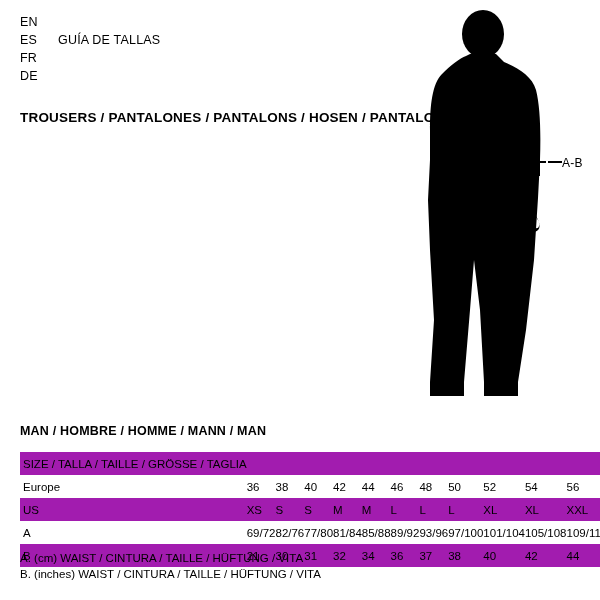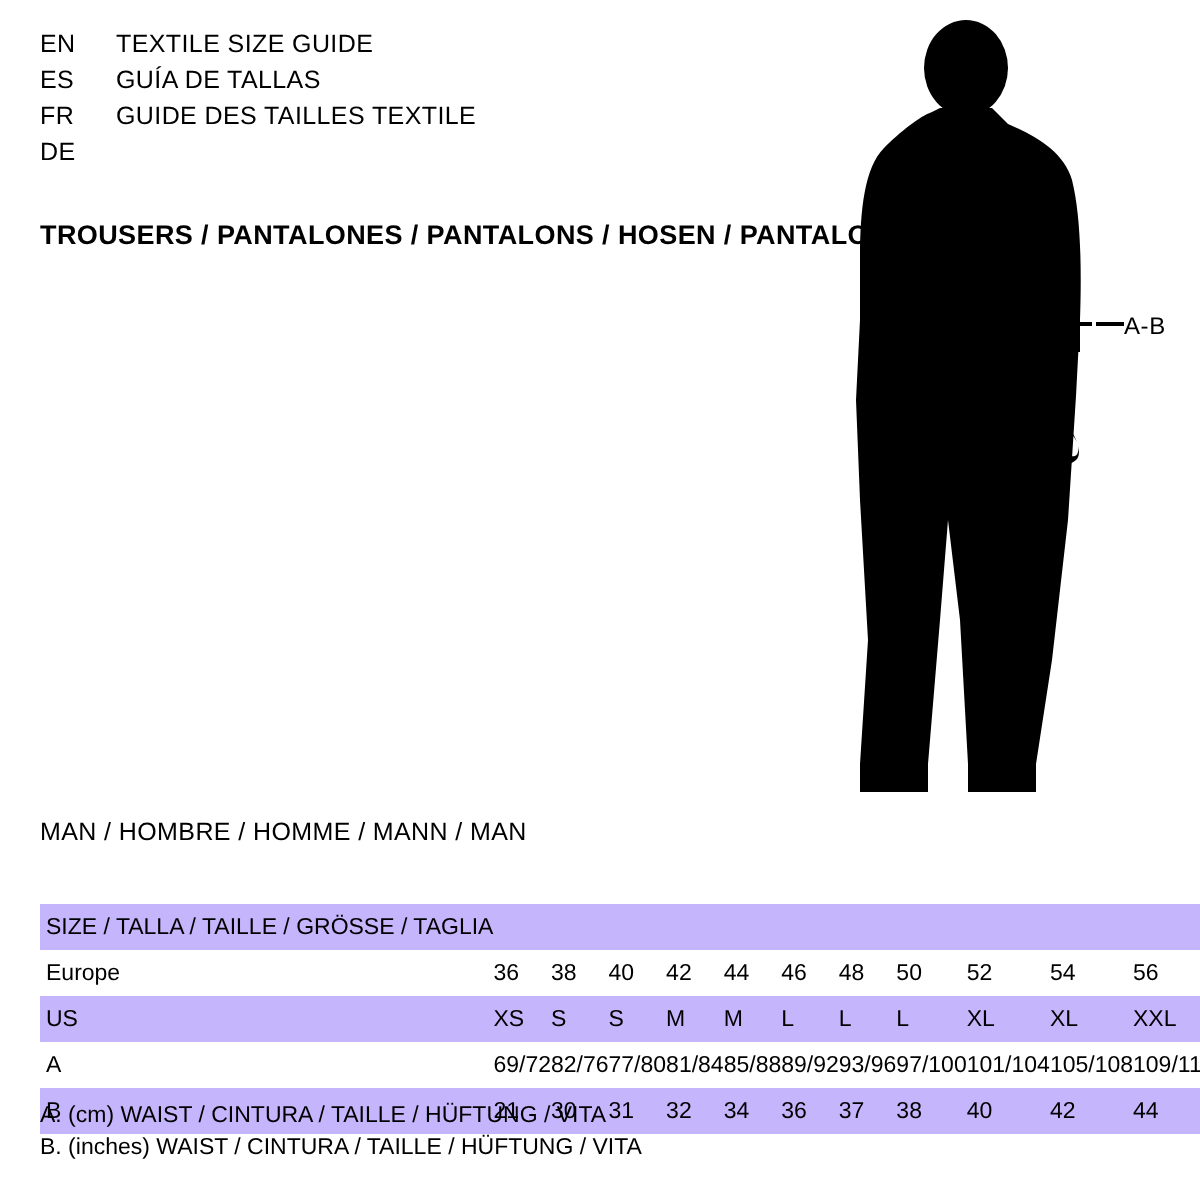--- a/index.html
+++ b/index.html
@@ -69,41 +69,41 @@
     left: 562px;
     top: 156px;
     font-size: 12px;
     letter-spacing: 0.3px;
   }
 
   
   .table-title {
     position: absolute;
     left: 20px;
-    top: 409px;
+    top: 424px;
     font-size: 12.5px;
-    font-weight: normal;
+    font-weight: bold;
     letter-spacing: 0.2px;
   }
   table.size-table {
     position: absolute;
     left: 20px;
     top: 452px;
     width: 560px;
     border-collapse: collapse;
     font-size: 11.5px;
   }
   table.size-table td {
     padding: 3px 0 3px 0;
     height: 17px;
     vertical-align: middle;
     white-space: nowrap;
   }
   table.size-table tr.shaded td {
-    background: #c4b5fd;
+    background: #a21caf;
   }
   td.label-col {
     width: 88px;
     padding-left: 3px !important;
   }
   td.val {
     width: 43px;
     text-align: left;
     margin-top: 12px;
   }
@@ -120,29 +120,27 @@
   }
 </style>
 </head>
 <body>
 
 <div class="page">
 
   <div class="lang-block">
     <div class="lang-row">
       <span class="lang-code">EN</span>
-      <span class="lang-text">TEXTILE SIZE GUIDE</span>
     </div>
     <div class="lang-row">
       <span class="lang-code">ES</span>
       <span class="lang-text">GUÍA DE TALLAS</span>
     </div>
     <div class="lang-row">
       <span class="lang-code">FR</span>
-      <span class="lang-text">GUIDE DES TAILLES TEXTILE</span>
     </div>
     <div class="lang-row">
       <span class="lang-code">DE</span>
     </div>
   </div>
 
   <div class="section-title">TROUSERS / PANTALONES / PANTALONS / HOSEN / PANTALONI</div>
 
   <div class="figure-wrap">
     <svg width="200" height="400" viewBox="0 0 200 400">

